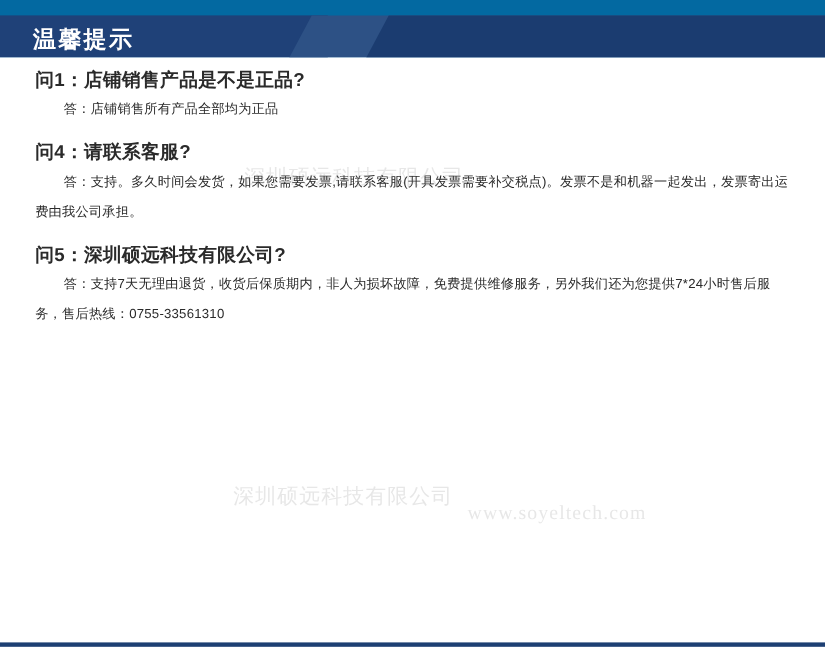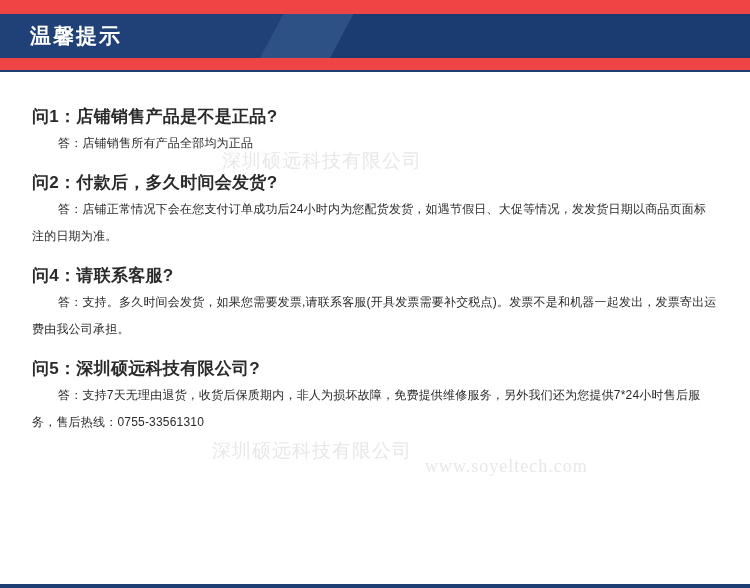--- a/index.html
+++ b/index.html
@@ -17,23 +17,23 @@
     position: relative;
     width: 750px;
     height: 588px;
     background: #ffffff;
     box-sizing: border-box;
   }
   
   .header {
     position: relative;
     width: 750px;
-    height: 72px;
+    height: 52px;
     overflow: hidden;
-    background: #ef4444;
+    background: #0369a1;
   }
   .header-shape-a {
     position: absolute;
     left: 0;
     top: 14px;
     width: 298px;
     height: 44px;
     background: #1f4178;
   }
   .header-shape-b {
@@ -72,21 +72,21 @@
     left: 0;
     top: 70px;
     width: 750px;
     height: 2px;
     background: #1d3f73;
   }
 
   
   .content {
     position: relative;
-    padding: 32px 28px 0 32px;
+    padding: 8px 28px 0 32px;
     box-sizing: border-box;
   }
   .qa-block {
     margin-bottom: 13px;
   }
   .q-line {
     font-size: 17px;
     color: #2a2a2a;
     font-weight: bold;
     line-height: 26px;
@@ -136,24 +136,20 @@
     <div class="header-rule"></div>
   </div>
 
   <div class="content">
 
     <div class="qa-block">
       <div class="q-line">问1：店铺销售产品是不是正品?</div>
       <div class="a-line">答：店铺销售所有产品全部均为正品</div>
     </div>
 
-    <div class="qa-block">
-      <div class="q-line">问2：付款后，多久时间会发货?</div>
-      <div class="a-line">答：店铺正常情况下会在您支付订单成功后24小时内为您配货发货，如遇节假日、大促等情况，发发货日期以商品页面标注的日期为准。</div>
-    </div>
 
     <div class="qa-block">
     </div>
 
     <div class="qa-block">
       <div class="q-line">问4：请联系客服?</div>
       <div class="a-line">答：支持。多久时间会发货，如果您需要发票,请联系客服(开具发票需要补交税点)。发票不是和机器一起发出，发票寄出运费由我公司承担。</div>
     </div>
 
     <div class="qa-block">

